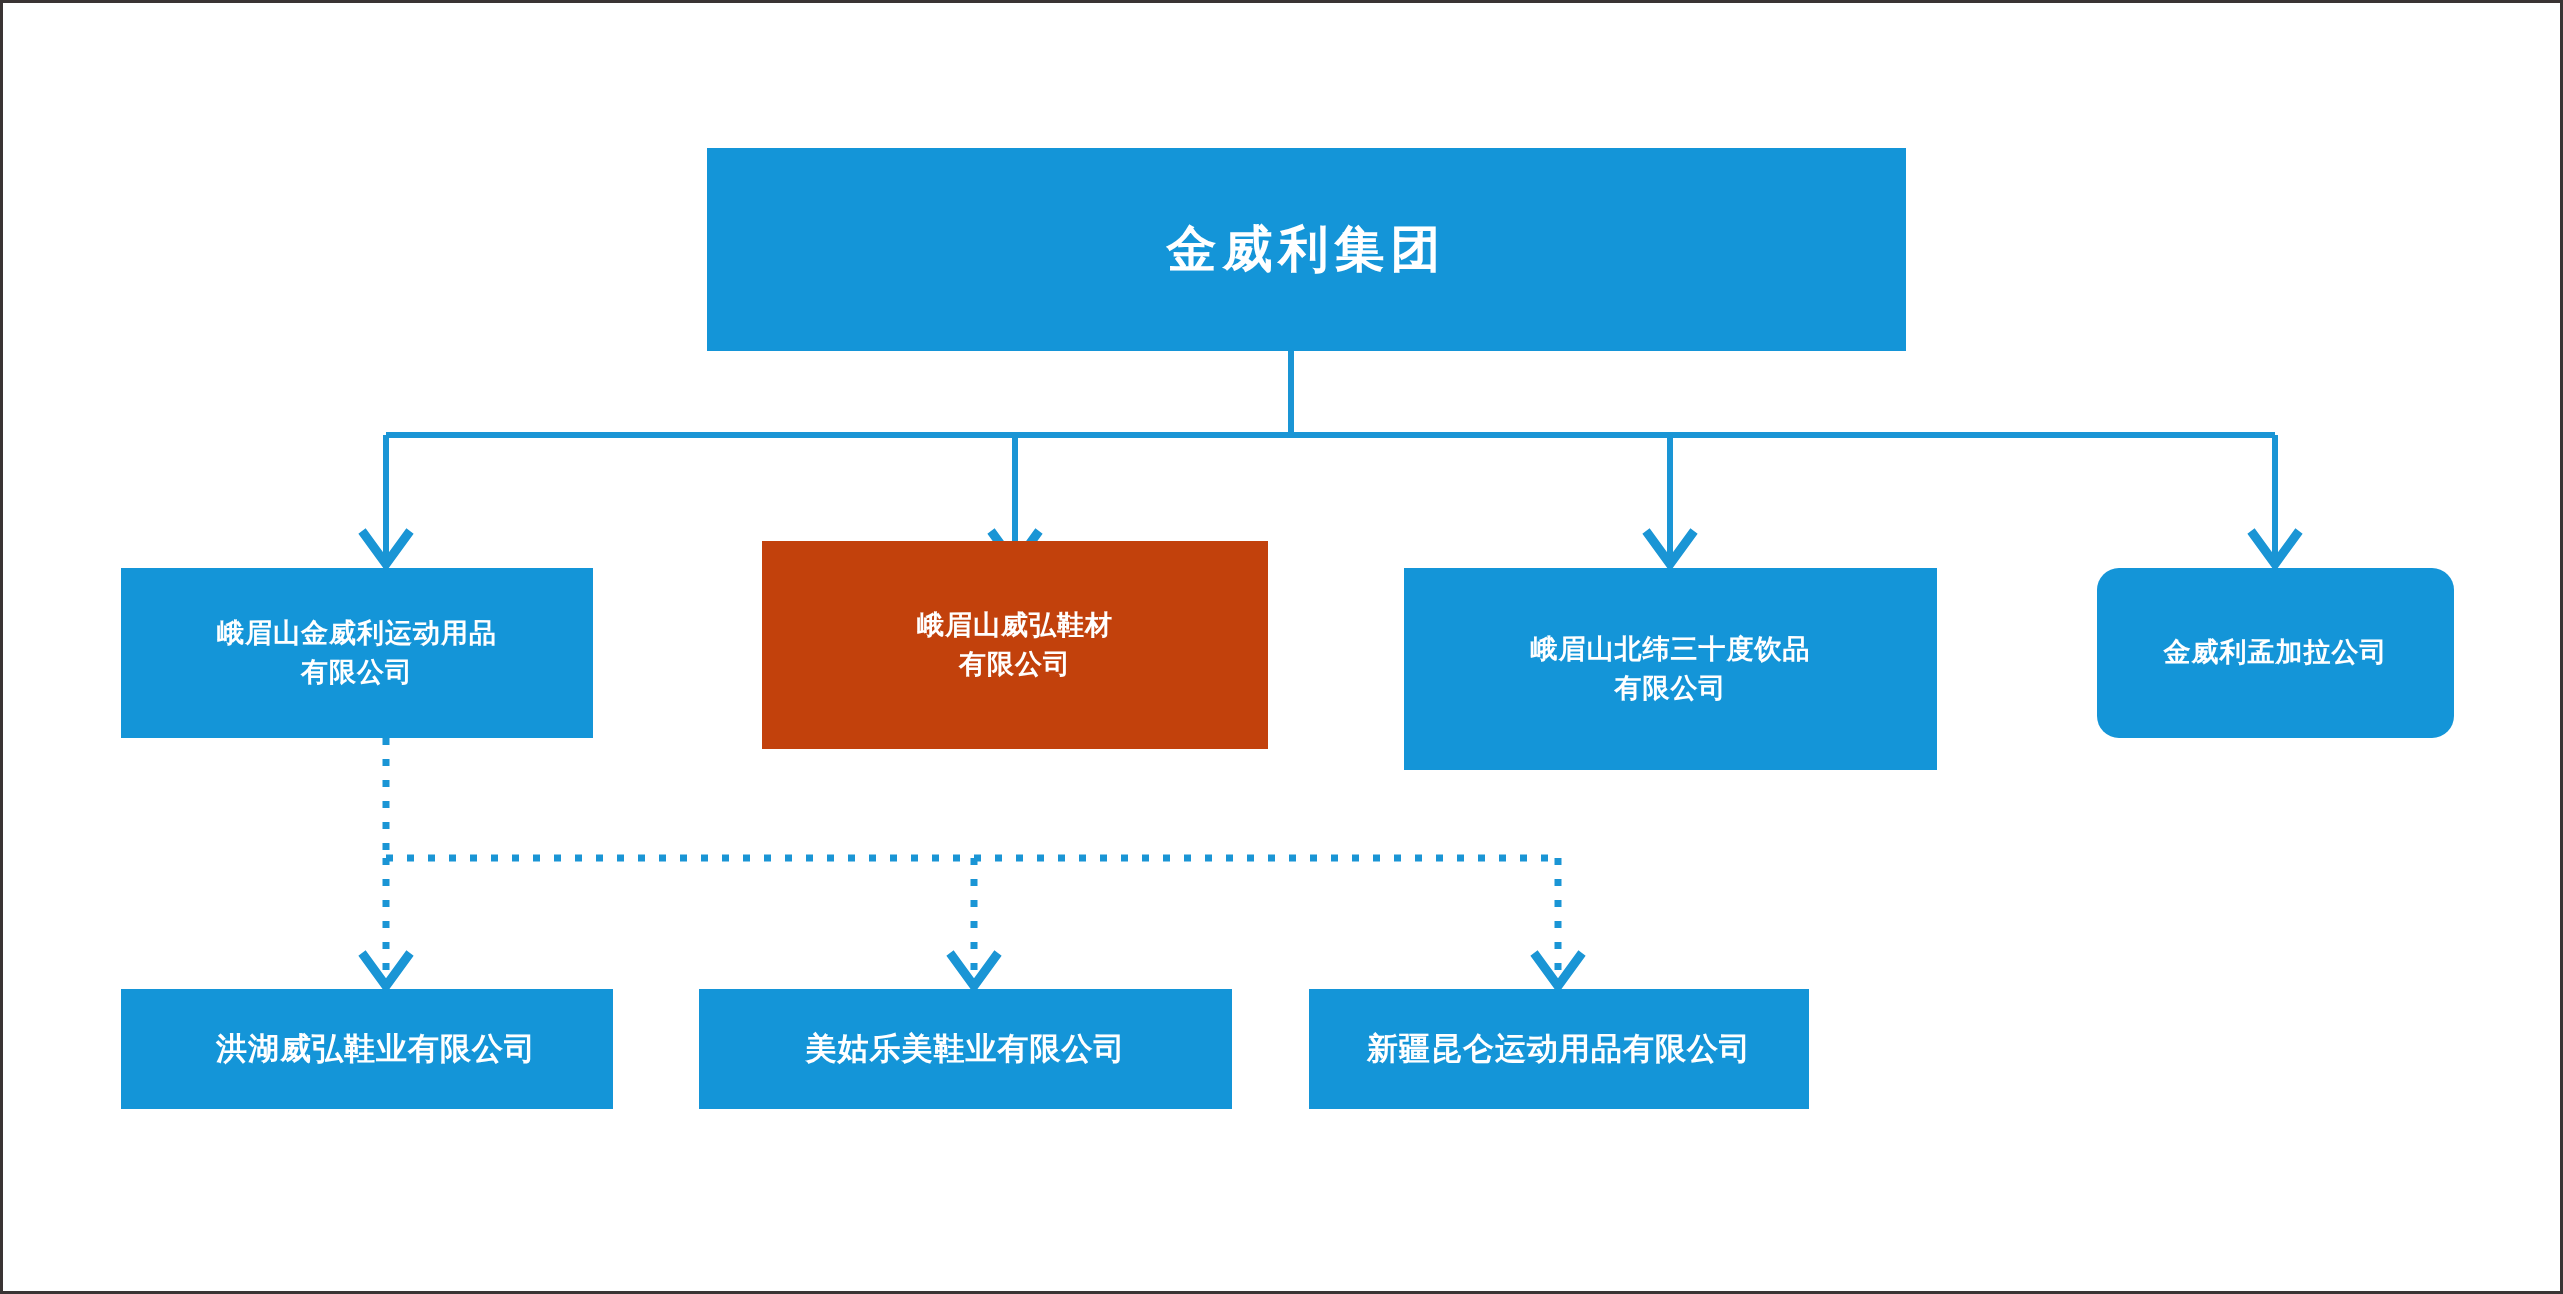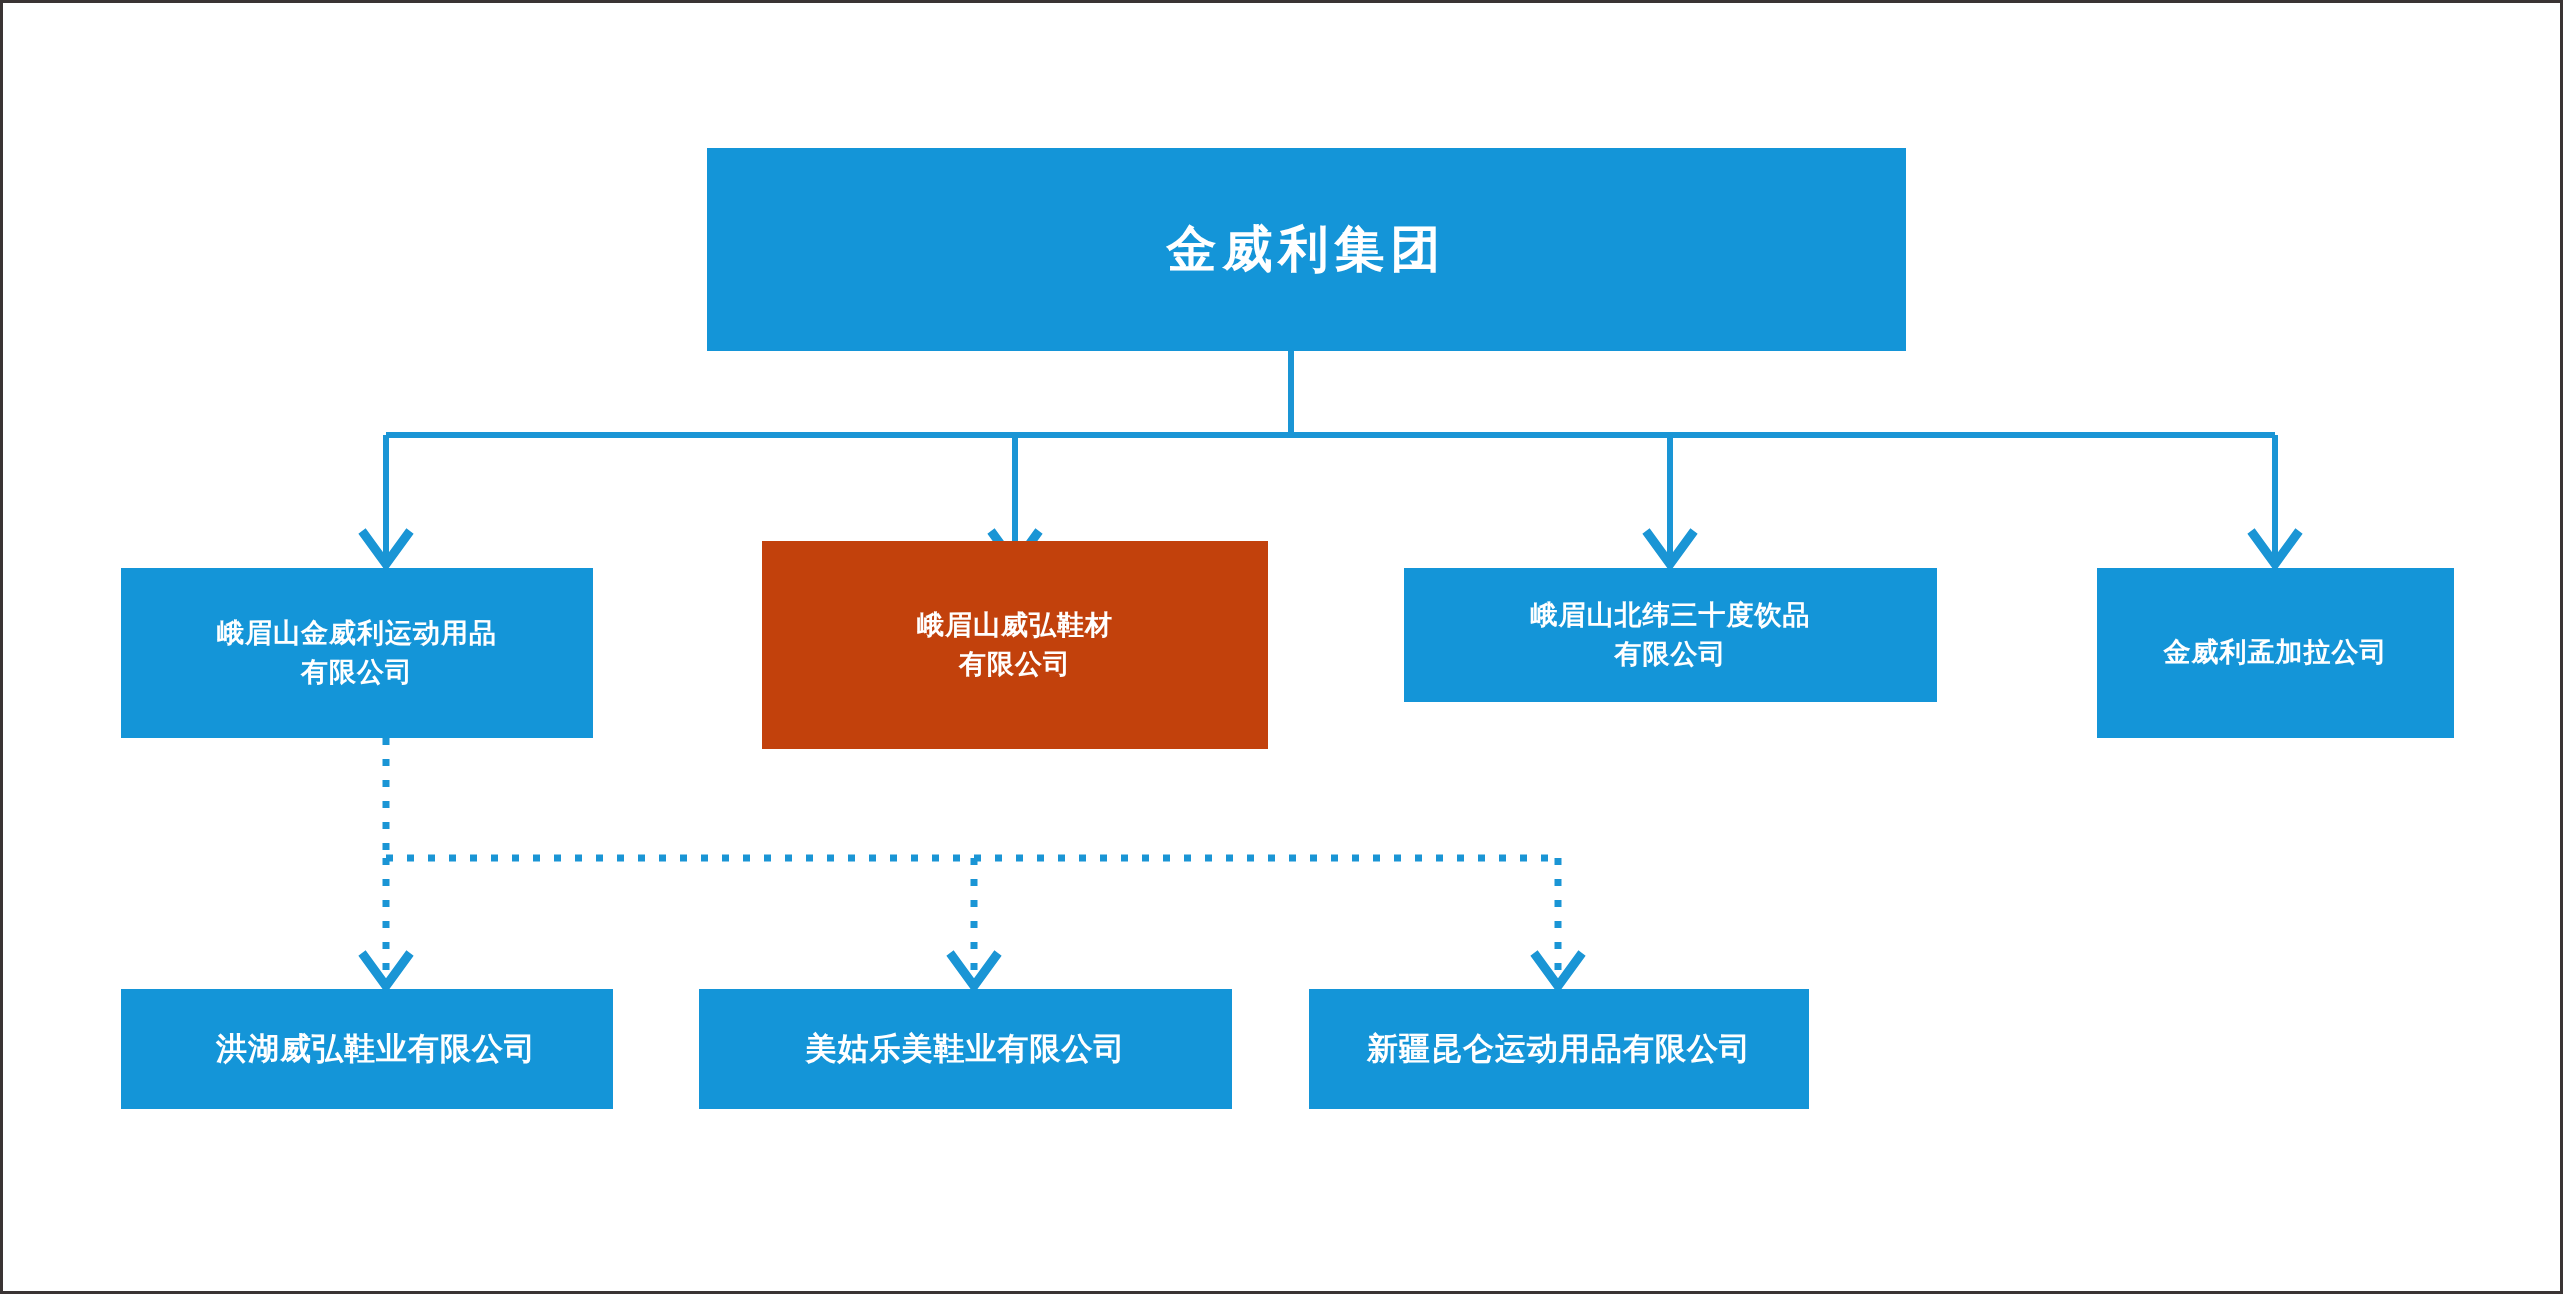--- a/index.html
+++ b/index.html
@@ -111,26 +111,26 @@
     <div class="node node-l2" style="left:118px; top:565px; width:472px; height:170px; background:#1495d8;">
       <span class="node-label">峨眉山金威利运动用品
 有限公司</span>
     </div>
 
     <div class="node node-l2" style="left:759px; top:538px; width:506px; height:208px; background:#c2410c;">
       <span class="node-label">峨眉山威弘鞋材
 有限公司</span>
     </div>
 
-    <div class="node node-l2" style="left:1401px; top:565px; width:533px; height:134px; background:#1495d8;">
+    <div class="node node-l2" style="left:1401px; top:565px; width:533px; height:202px; background:#1495d8;">
       <span class="node-label">峨眉山北纬三十度饮品
 有限公司</span>
     </div>
 
-    <div class="node node-l2" style="left:2094px; top:565px; width:357px; height:170px; background:#1495d8;">
+    <div class="node node-l2" style="left:2094px; top:565px; width:357px; height:170px; background:#1495d8;border-radius:22px;">
       <span class="node-label">金威利孟加拉公司</span>
     </div>
 
     <div class="node node-l3" style="left:118px; top:986px; width:492px; height:120px; background:#1495d8;padding-left:28px;">
       <span class="node-label">洪湖威弘鞋业有限公司</span>
     </div>
 
     <div class="node node-l3" style="left:696px; top:986px; width:533px; height:120px; background:#1495d8;">
       <span class="node-label">美姑乐美鞋业有限公司</span>
     </div>

